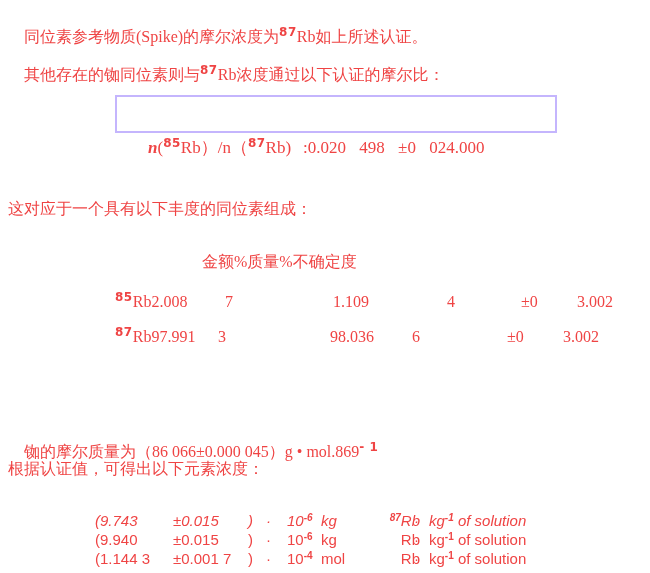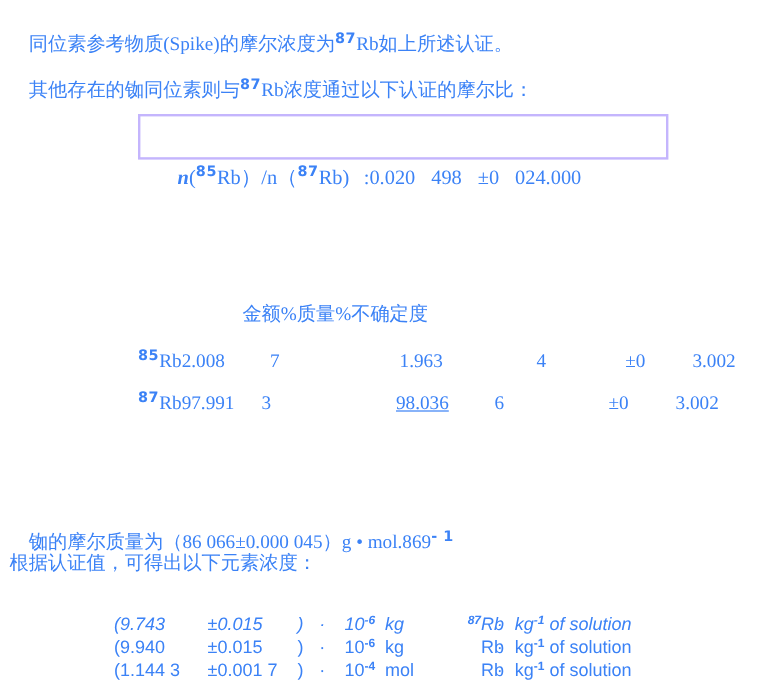--- a/index.html
+++ b/index.html
@@ -1,21 +1,21 @@
 <!DOCTYPE html>
 <html><head>
 <meta charset="utf-8">
 <style>
   html, body { margin: 0; padding: 0; background: #ffffff; }
   .page {
     position: relative;
     width: 650px;
     height: 573px;
     background: #ffffff;
-    color: #3b82f6;
+    color: #ef4444;
     overflow: hidden;
   }
   .line { position: absolute; white-space: pre; }
   .cn {
     font-family: "Liberation Serif", "DejaVu Serif", serif;
     font-size: 16px;
   }
   
   .sup-b {
     font-family: "DejaVu Sans", sans-serif;
@@ -54,21 +54,21 @@
     font-family: "Liberation Serif", "DejaVu Serif", serif;
     font-size: 16px;
   }
   .iso-row .cell { position: absolute; top: 0; white-space: pre; }
   #iso-row-0 { top: 293px; padding-left: 24px; }
   #iso-row-1 { top: 328px; }
   #iso-row-0 .c1 { left: 115px; } #iso-row-0 .c2 { left: 225px; }
   #iso-row-0 .c3 { left: 333px; } #iso-row-0 .c4 { left: 447px; }
   #iso-row-0 .c5 { left: 521px; } #iso-row-0 .c6 { left: 577px; }
   #iso-row-1 .c1 { left: 115px; } #iso-row-1 .c2 { left: 218px; }
-  #iso-row-1 .c3 { left: 330px; text-decoration: underline; } #iso-row-1 .c4 { left: 412px; }
+  #iso-row-1 .c3 { left: 330px; } #iso-row-1 .c4 { left: 412px; }
   #iso-row-1 .c5 { left: 507px; } #iso-row-1 .c6 { left: 563px; }
   
   .conc-row {
     position: absolute;
     left: 0; width: 650px; height: 19px;
     font-family: "Liberation Sans", "DejaVu Sans", sans-serif;
     font-size: 15px;
   }
   #conc-0 { top: 512px; font-style: italic; }
   #conc-1 { top: 531px; }
@@ -99,27 +99,28 @@
   </div>
 
   <div class="line cn" style="left:8px; top:47px;">
     <span>其他存在的铷同位素则与</span><span class="sup-b">87</span><span>Rb浓度通过以下认证的摩尔比：</span>
   </div>
 
   <div class="ratio-box">
     <span class="it">n</span><span>(</span><span class="sup-b">85</span><span>Rb）/n（</span><span class="sup-b">87</span><span>Rb)</span><span class="box-val">:0.020 498 ±0 024.000</span>
   </div>
 
+  <div class="line cn" style="left:8px; top:199px;">这对应于一个具有以下丰度的同位素组成：</div>
 
   <div class="line cn" style="left:202px; top:252px;text-align:right;">金额%质量%不确定度</div>
 
   <div class="iso-row" id="iso-row-0">
     <span class="cell c1"><span class="sup-b">85</span><span>Rb2.008</span></span>
     <span class="cell c2">7</span>
-    <span class="cell c3">1.963</span>
+    <span class="cell c3">1.109</span>
     <span class="cell c4">4</span>
     <span class="cell c5">±0</span>
     <span class="cell c6">3.002</span>
   </div>
 
   <div class="iso-row" id="iso-row-1">
     <span class="cell c1"><span class="sup-b">87</span><span>Rb97.991</span></span>
     <span class="cell c2">3</span>
     <span class="cell c3">98.036</span>
     <span class="cell c4">6</span>

